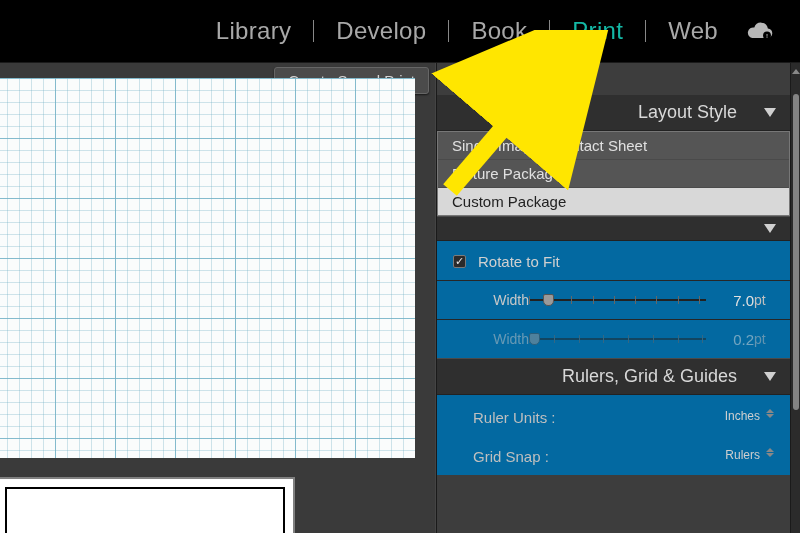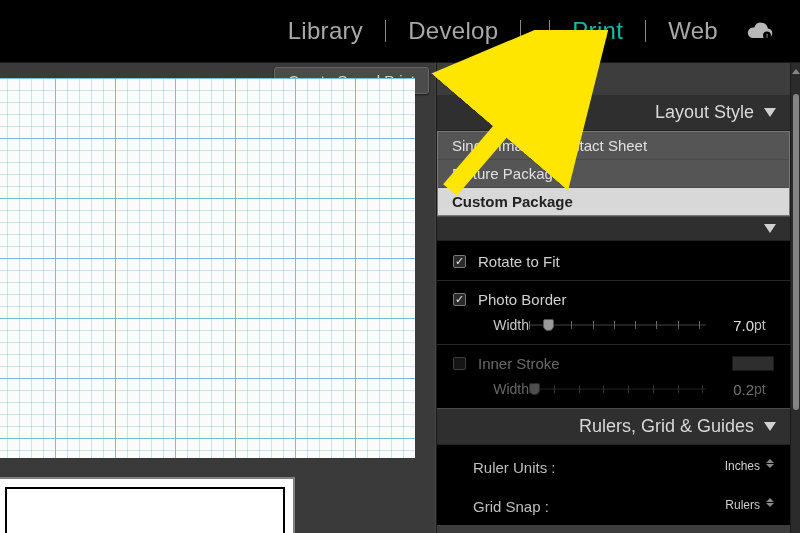--- a/index.html
+++ b/index.html
@@ -28,32 +28,32 @@
 }
 .photo-below{position:absolute;top:414px;left:-5px;width:300px;height:140px;background:#fff;border:2px solid #808080}
 .photo-inner{position:absolute;top:8px;left:8px;right:8px;bottom:-20px;border:2px solid #000}
 
 
 .create-btn{position:absolute;top:4px;right:6px;padding:4px 13px;background:#4b4b4b;border:1px solid #666;border-radius:3px;font-size:15px;color:#d6d6d6;box-shadow:0 1px 2px rgba(0,0,0,0.6)}
 
 
 .right-pane{width:354px;background:#3d3d3d;display:flex;flex-direction:column;border-left:1px solid #1a1a1a;position:relative}
 .panels{flex:1;overflow:hidden}
-.panel-header{background:#2f2f2f;padding:7px 14px 7px 0;text-align:right;font-size:18px;color:#d8d8d8;border-top:1px solid #4a4a4a;border-bottom:1px solid #222;display:flex;justify-content:flex-end;align-items:center;gap:10px}
+.panel-header{background:#2f2f2f;padding:7px 14px 7px 0;text-align:right;font-size:18px;color:#d8d8d8;border-top:1px solid #4a4a4a;border-bottom:1px solid #222;display:flex;justify-content:flex-end;align-items:center;gap:27px}
 .panel-header.first{margin-top:32px;border-top:none}
 .tri{width:0;height:0;border-left:6px solid transparent;border-right:6px solid transparent;border-top:9px solid #d0d0d0}
 
 
 .layout-opts{background:#555;border:1px solid #777}
 .layout-opt{padding:5px 14px;font-size:15px;color:#e0e0e0;border-bottom:1px solid #4a4a4a}
 .layout-opt:last-child{border-bottom:none}
-.layout-opt.selected{background:#d8d8d8;color:#222;font-weight:700}
-
-
-.panel-body{padding:12px 16px 10px;background:#000000}
+.layout-opt.selected{background:#d8d8d8;color:#222;font-weight:400}
+
+
+.panel-body{padding:12px 16px 10px;background:#0369a1}
 .checkrow{display:flex;align-items:center;gap:12px;font-size:15px;color:#d0d0d0;margin-bottom:8px}
 .checkbox{width:13px;height:13px;background:#2a2a2a;border:1px solid #7a7a7a;border-radius:2px;display:flex;align-items:center;justify-content:center;font-size:11px;color:#e8e8e8;line-height:1}
 .checkbox.checked::before{content:"✓"}
 .sub{margin-left:26px;display:flex;align-items:center;font-size:14px}
 .sub .lbl{color:#c8c8c8;width:50px;text-align:right}
 .slider{flex:1;height:18px;position:relative}
 .track{position:absolute;top:8px;left:0;right:0;height:2px;background:#222}
 .tick{position:absolute;top:5px;width:1px;height:8px;background:#666}
 .thumb{position:absolute;top:3px;width:11px;height:12px;background:#9a9a9a;border:1px solid #555;border-radius:2px 2px 5px 5px}
 .val{width:48px;text-align:right;color:#e0e0e0;font-size:15px}
@@ -81,20 +81,21 @@
 hr.sep-line{border:none;border-top:1px solid #272727;margin:10px -16px}
 </style>
 </head>
 <body>
 
 <div class="module-nav">
   <span class="item">Library</span>
   <span class="sep"></span>
   <span class="item">Develop</span>
   <span class="sep"></span>
+  <span class="item">Book</span>
   <span class="sep"></span>
   <span class="item active">Print</span>
   <span class="sep"></span>
   <span class="item">Web</span>
   <span class="cloud">
     <svg viewBox="0 0 32 20">
         <path fill="currentColor" d="M25 7a8 8 0 00-15.5-1A6 6 0 007 18h17a5.5 5.5 0 001-11z"></path>
         <circle cx="24" cy="15" r="4.5" fill="#000"></circle>
         <text x="24" y="18" text-anchor="middle" fill="#b8b8b8" font-size="7" font-weight="bold">!</text>
       </svg>
@@ -129,24 +130,20 @@
       </div>
       <div class="panel-body">
 
         <div class="checkrow">
           <span class="checkbox checked"></span>
           <span>Rotate to Fit</span>
         </div>
 
         <hr class="sep-line">
 
-        <div class="checkrow">
-          <span class="checkbox checked"></span>
-          <span>Photo Border</span>
-        </div>
         <div class="sub">
           <span class="lbl">Width</span>
           <div class="slider">
             <div class="track"></div>
             <span class="tick" style="left:0%"></span>
               <span class="tick" style="left:12%"></span>
               <span class="tick" style="left:24%"></span>
               <span class="tick" style="left:36%"></span>
               <span class="tick" style="left:48%"></span>
               <span class="tick" style="left:60%"></span>
@@ -154,25 +151,20 @@
               <span class="tick" style="left:84%"></span>
               <span class="tick" style="left:96%"></span>
             <span class="thumb" style="left:8%"></span>
           </div>
           <span class="val">7.0</span>
           <span class="unit">pt</span>
         </div>
 
         <hr class="sep-line">
 
-        <div class="checkrow dim">
-          <span class="checkbox"></span>
-          <span>Inner Stroke</span>
-          <span class="color-swatch"></span>
-        </div>
         <div class="sub dim">
           <span class="lbl">Width</span>
           <div class="slider">
             <div class="track"></div>
             <span class="tick" style="left:0%"></span>
               <span class="tick" style="left:14%"></span>
               <span class="tick" style="left:28%"></span>
               <span class="tick" style="left:42%"></span>
               <span class="tick" style="left:56%"></span>
               <span class="tick" style="left:70%"></span>

